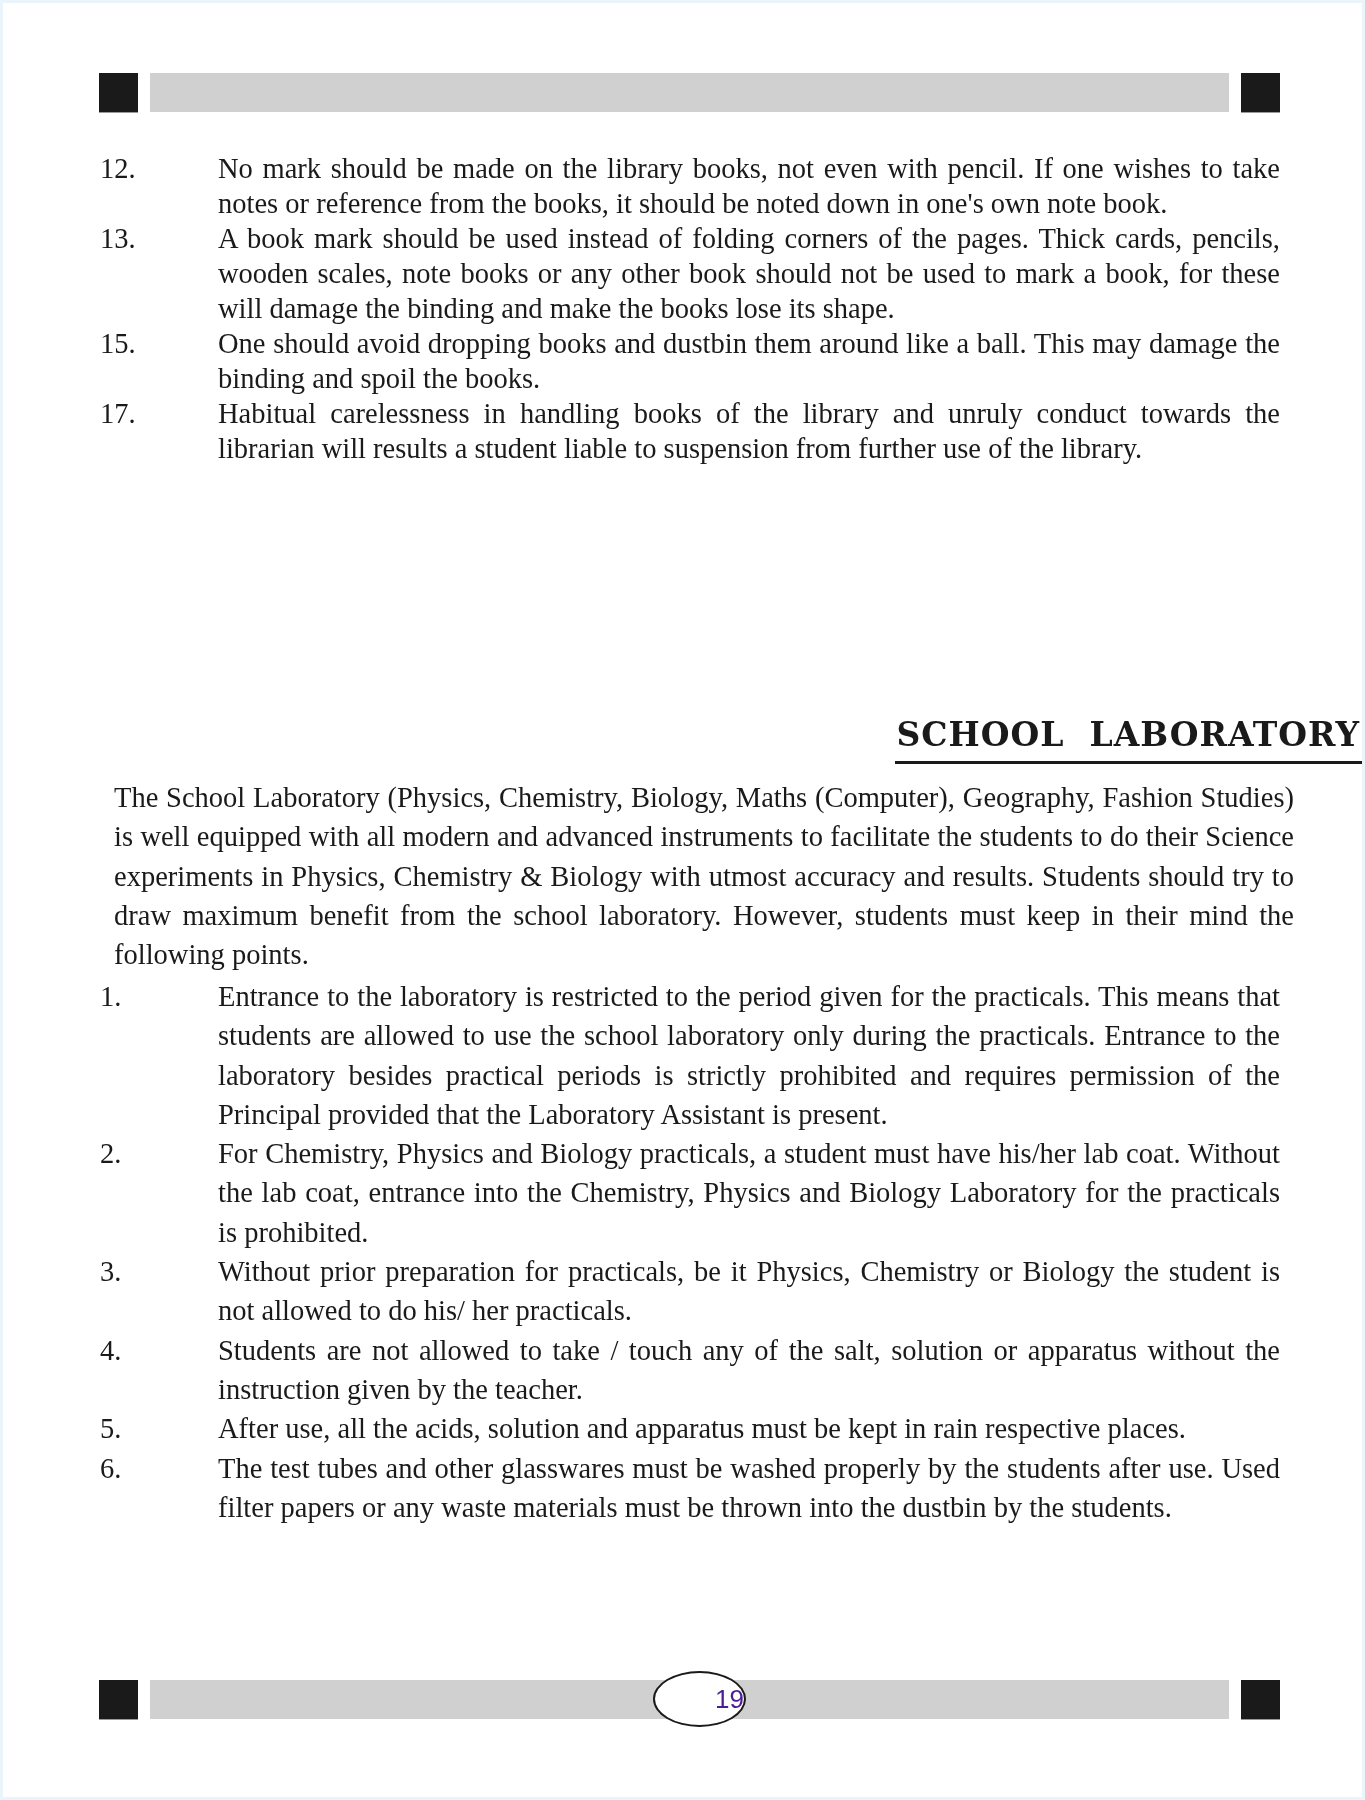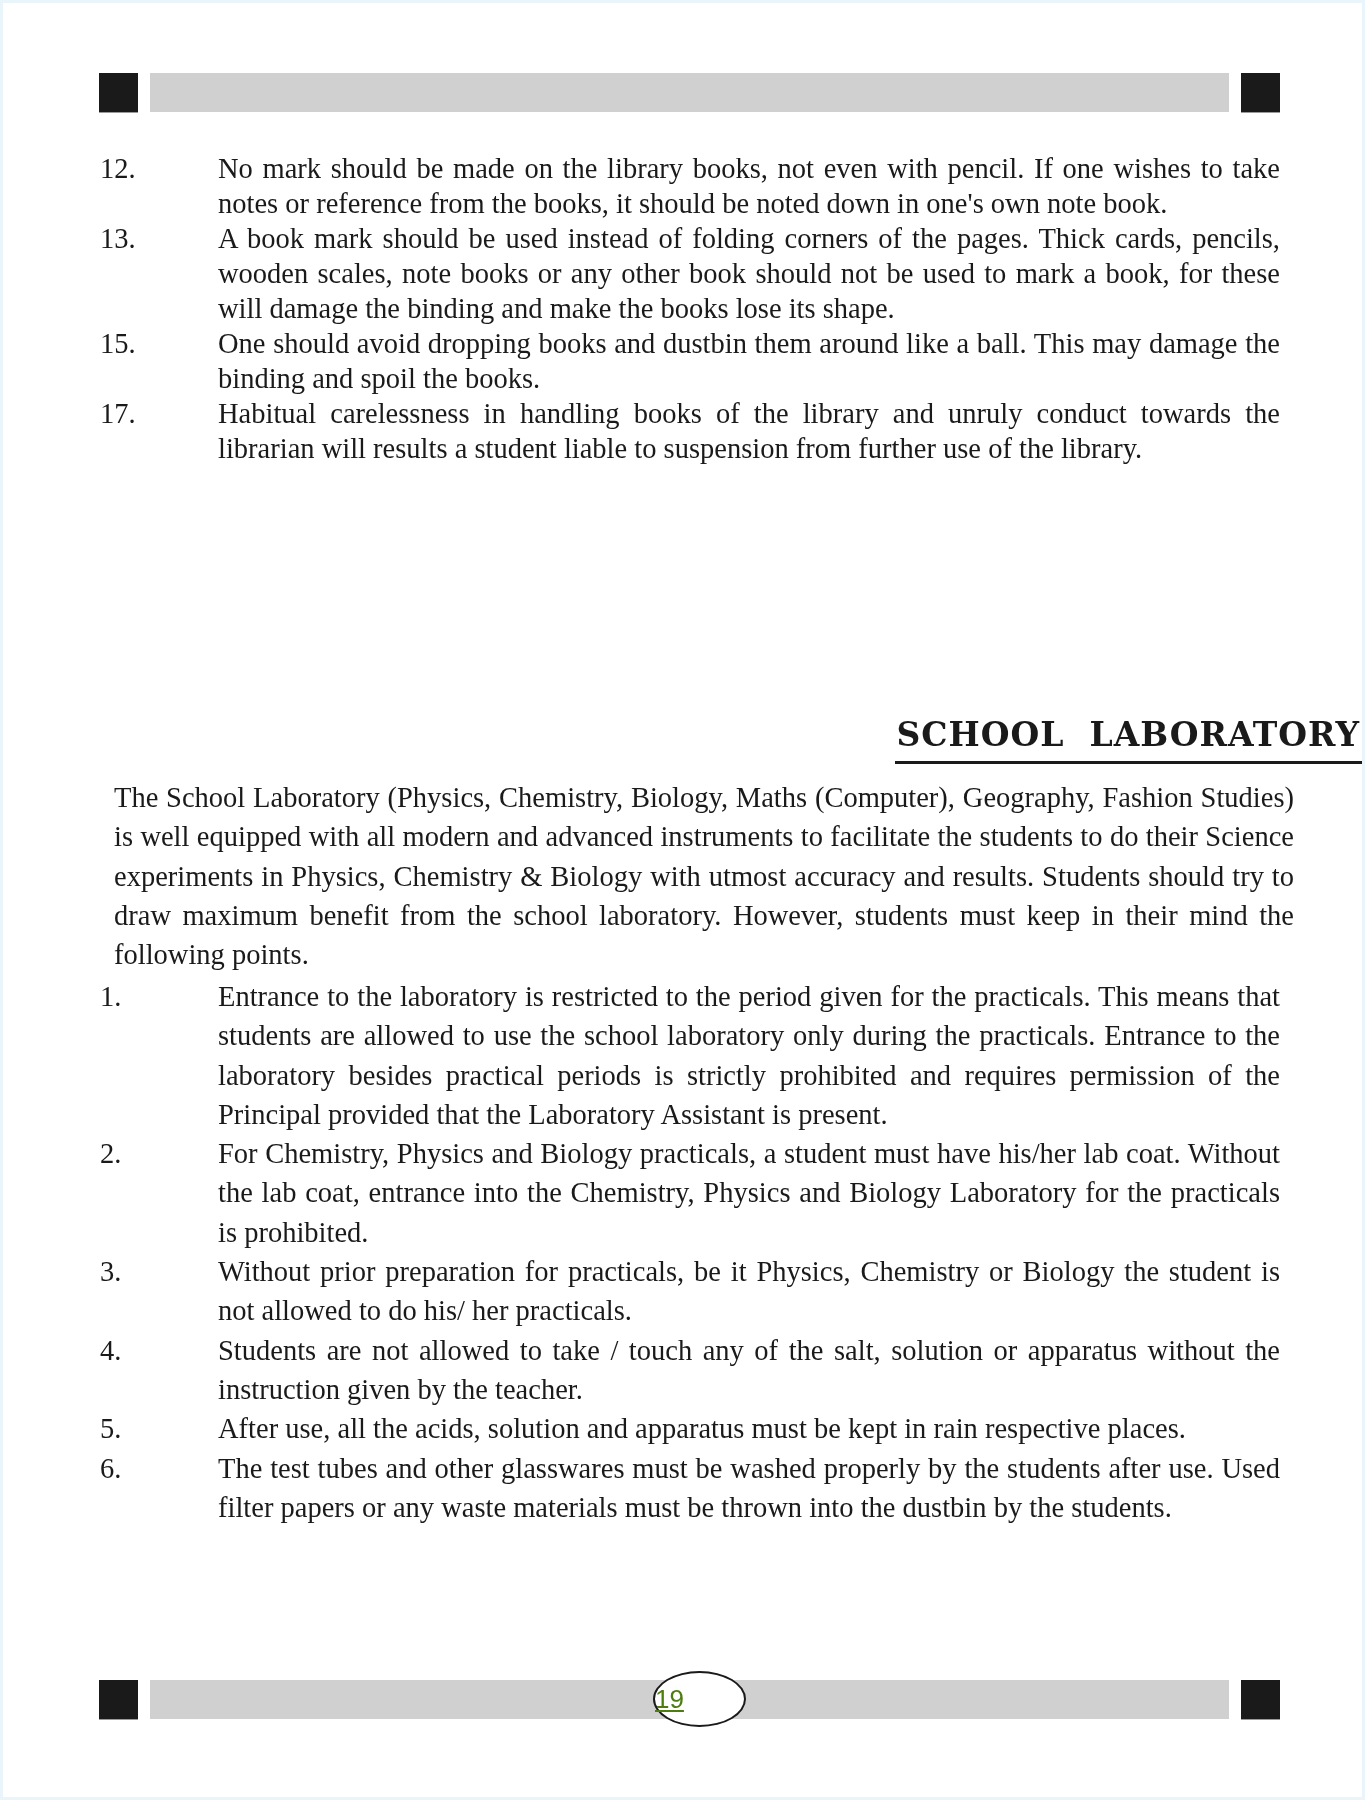--- a/index.html
+++ b/index.html
@@ -18,23 +18,23 @@
   .gray { position:absolute; top:0; height:39px; background:#d0d0d0; }
   .top-row { top:70px; }
   .bottom-row { top:1677px; }
   .sq.left { left:96px; }
   .sq.right { left:1238px; }
   .gray { left:147px; width:1079px; }
 
   .oval {
     position:absolute; left:650px; top:1668px; width:89px; height:52px;
     border:2.5px solid #1a1a1a; border-radius:50%; background:#ffffff;
-    display:flex; align-items:center; justify-content:flex-start;
+    display:flex; align-items:center; justify-content:flex-end;
     font-family:"Liberation Sans", "DejaVu Sans", sans-serif;
-    font-size:26px; color:#4d7c0f;text-decoration:underline;
+    font-size:26px; color:#4c1d95;
   }
 
   .list { position:absolute; left:97px; width:1180px; }
   .item { display:flex;gap:38px; }
   .num { width:80px; flex:none; }
   .txt { flex:1; text-align:justify; text-align-last:left; }
   .lib { top:148px; font-size:28.5px; line-height:35px; }
   .lab { top:974px; font-size:28.5px; line-height:39.3px; }
 
   .heading {

